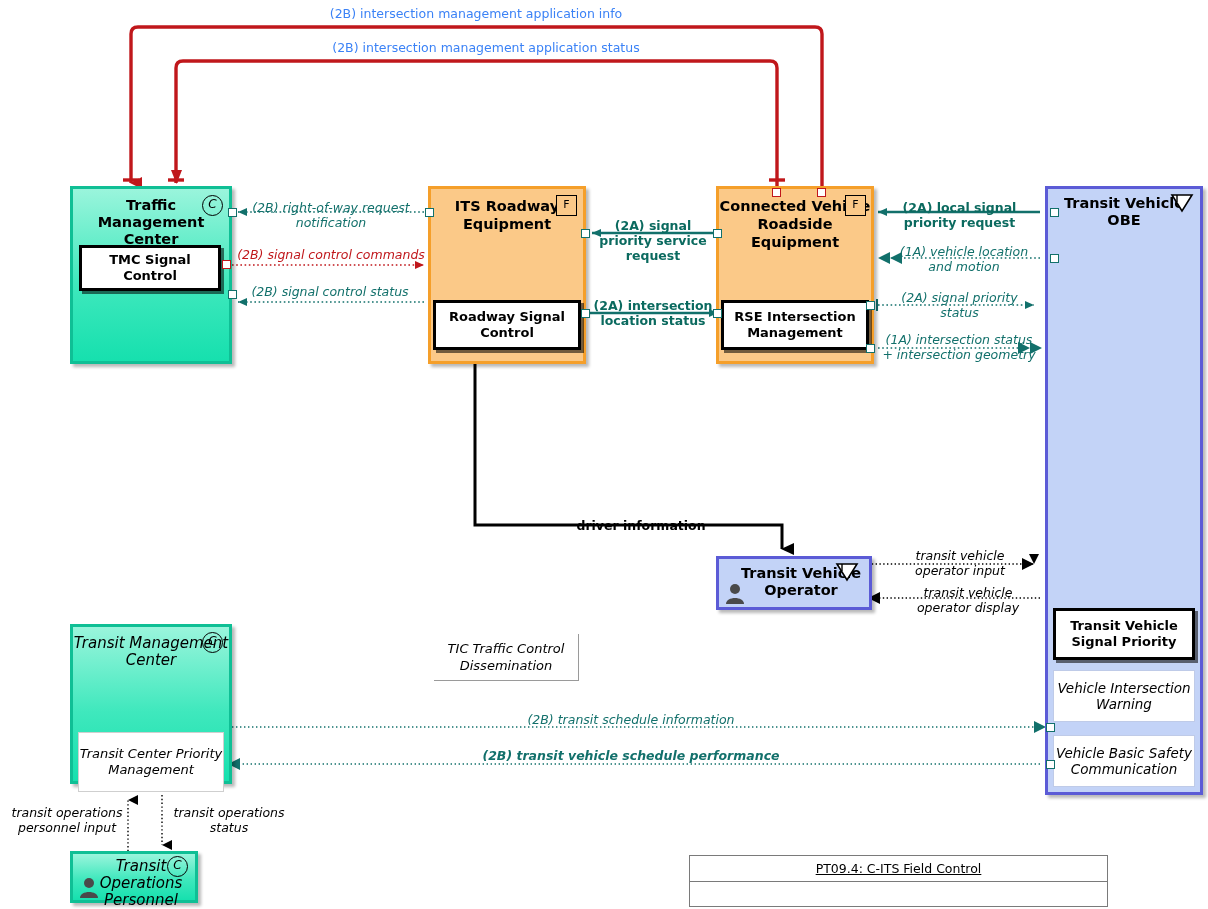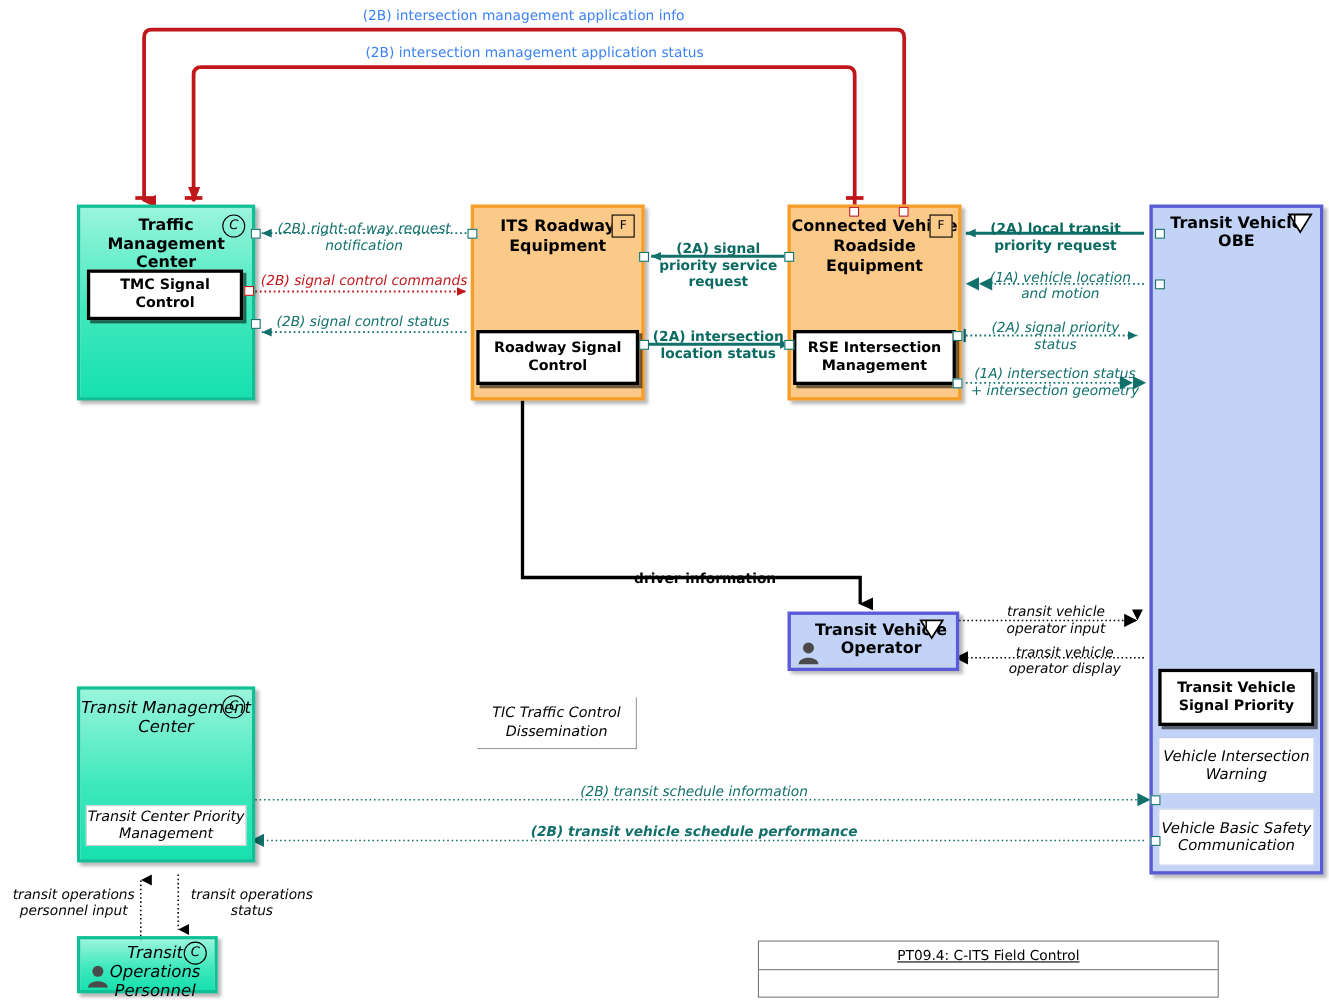--- a/index.html
+++ b/index.html
@@ -190,42 +190,42 @@
     <svg class="person" style="left:6px;bottom:3px;" viewBox="0 0 20 22">
       <circle cx="10" cy="7" r="5" fill="#4a4a4a"></circle>
       <path d="M1,22 C1,14 19,14 19,22 z" fill="#4a4a4a"></path>
     </svg>
   </div>
 
   <div class="node center-node shadow" style="left:70px;top:624px;width:162px;height:160px;">
     <div class="center-title ital">Transit Management Center</div>
     <div class="badge" style="right:6px;top:5px;">C</div>
   </div>
-  <div class="pspec ital" style="left:78px;top:732px;width:146px;height:37px;border:1px solid #cfcfcf;font-size:13px;">Transit Center Priority Management</div>
+  <div class="pspec ital" style="left:78px;top:732px;width:146px;height:60px;border:1px solid #cfcfcf;font-size:13px;">Transit Center Priority Management</div>
 
   <div class="node center-node shadow" style="left:70px;top:851px;width:128px;height:52px;">
     <div class="center-title ital" style="padding-left:14px;padding-top:4px;">Transit Operations Personnel</div>
     <div class="badge" style="right:7px;top:2px;">C</div>
     <svg class="person" style="left:6px;bottom:2px;" viewBox="0 0 20 22">
       <circle cx="10" cy="7" r="5" fill="#4a4a4a"></circle>
       <path d="M1,22 C1,14 19,14 19,22 z" fill="#4a4a4a"></path>
     </svg>
   </div>
 
   <div class="flowlbl redb" style="left:286px;top:6px;width:380px;">(2B) intersection management application info</div>
   <div class="flowlbl redb" style="left:286px;top:40px;width:400px;">(2B) intersection management application status</div>
 
   <div class="flowlbl" style="left:241px;top:200px;width:180px;">(2B) right-of-way request notification</div>
   <div class="flowlbl red" style="left:236px;top:247px;width:190px;">(2B) signal control commands</div>
   <div class="flowlbl" style="left:240px;top:284px;width:180px;">(2B) signal control status</div>
 
   <div class="flowlbl solid" style="left:592px;top:218px;width:122px;">(2A) signal priority service request</div>
   <div class="flowlbl solid" style="left:592px;top:298px;width:122px;">(2A) intersection location status</div>
 
-  <div class="flowlbl solid" style="left:882px;top:200px;width:155px;">(2A) local transit priority request</div>
+  <div class="flowlbl solid" style="left:882px;top:200px;width:155px;">(2A) local signal priority request</div>
   <div class="flowlbl" style="left:890px;top:244px;width:148px;">(1A) vehicle location and motion</div>
   <div class="flowlbl" style="left:882px;top:290px;width:155px;">(2A) signal priority status</div>
   <div class="flowlbl" style="left:880px;top:332px;width:158px;">(1A) intersection status + intersection geometry</div>
 
   <div class="flowlbl black" style="left:556px;top:518px;width:170px;">driver information</div>
 
   <div class="flowlbl blacki" style="left:890px;top:548px;width:140px;">transit vehicle operator input</div>
   <div class="flowlbl blacki" style="left:900px;top:585px;width:136px;">transit vehicle operator display</div>
 
   <div class="flowlbl" style="left:436px;top:712px;width:390px;">(2B) transit schedule information</div>

